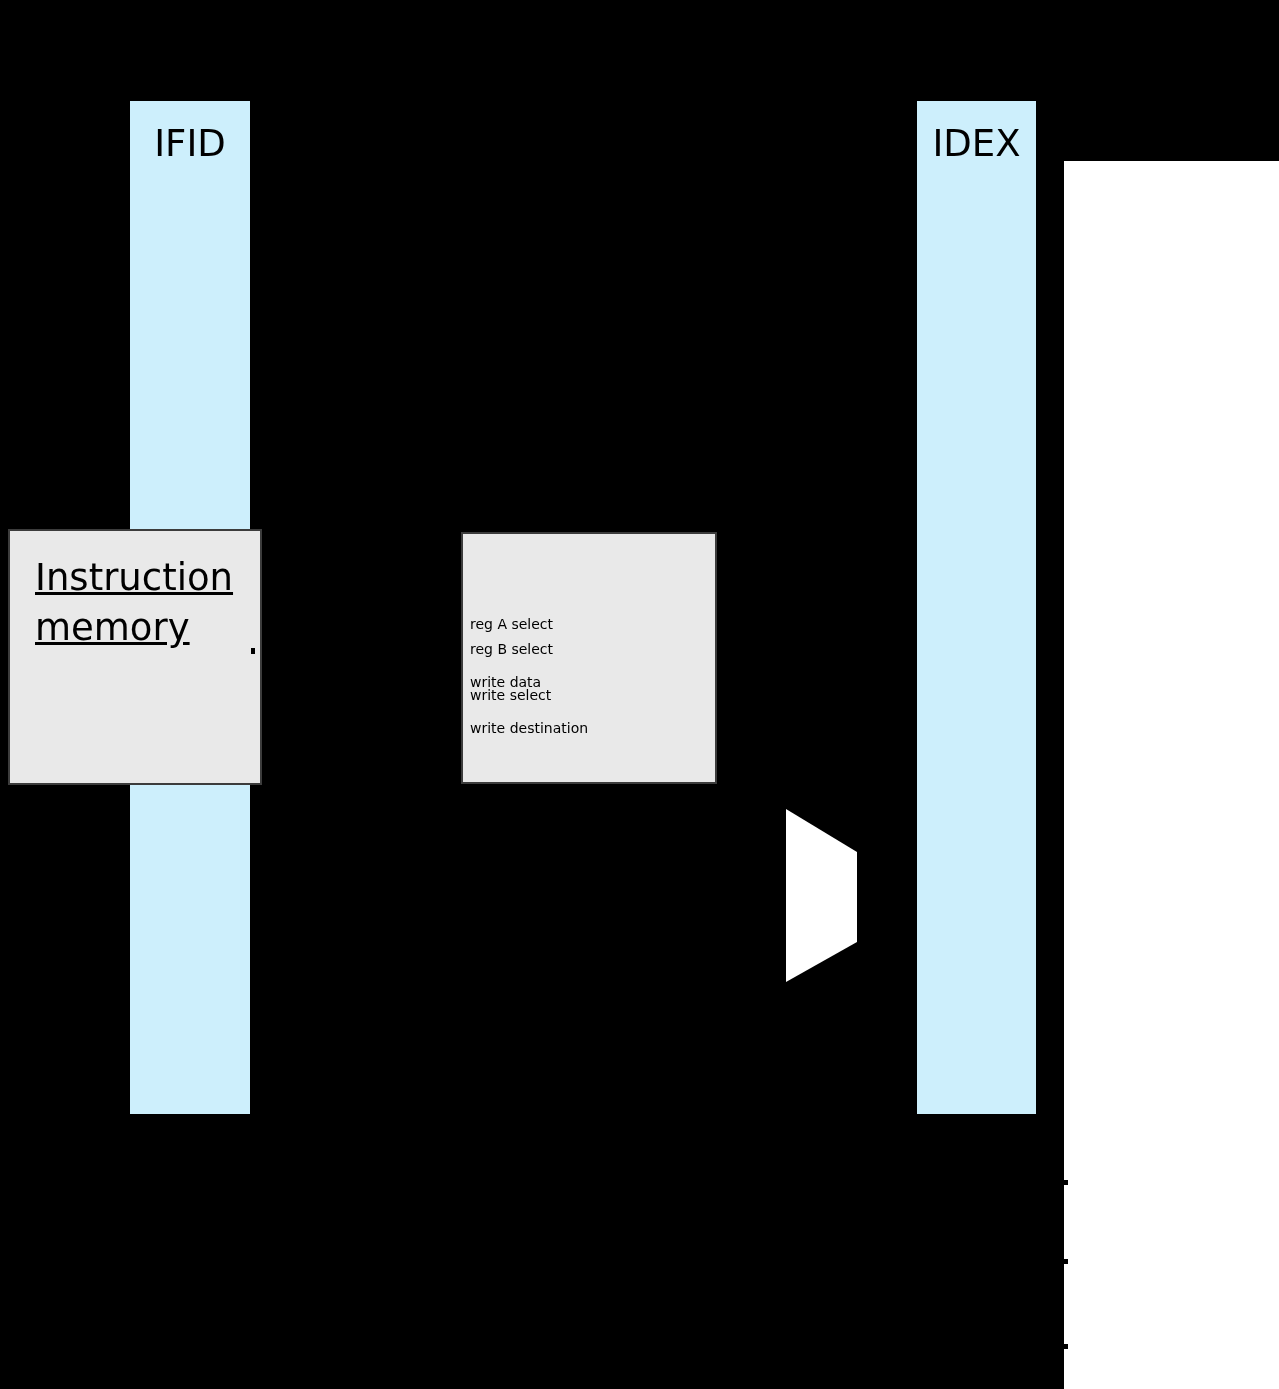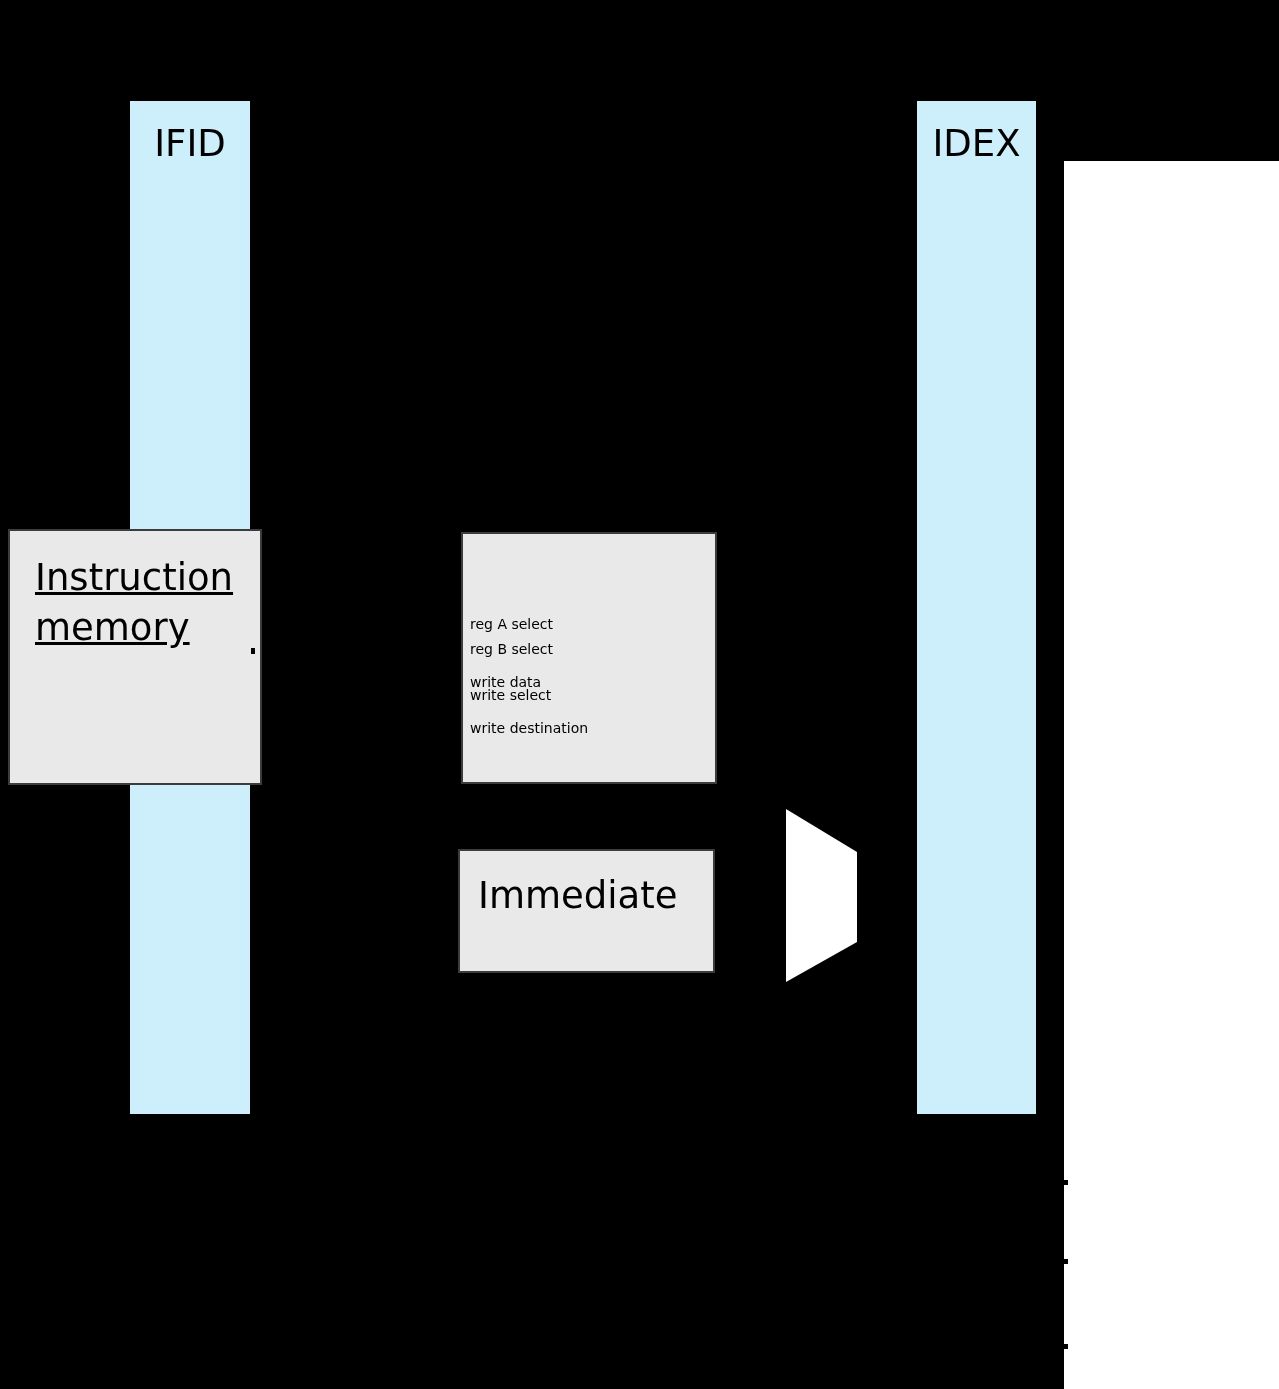--- a/index.html
+++ b/index.html
@@ -96,23 +96,20 @@
 
 
   <div class="block block-registers">
     <span class="port-label port-a">reg A select</span>
     <span class="port-label port-b">reg B select</span>
     <span class="port-label port-wdata">write data</span>
     <span class="port-label port-wen">write select</span>
     <span class="port-label port-wdest">write destination</span>
   </div>
 
-  <div class="block block-immediate">
-    <span class="block-label">Immediate</span>
-  </div>
 
   <svg class="mux" viewBox="0 0 71 173" width="71" height="173" aria-hidden="true">
     <polygon points="0,0 71,43 71,133 0,173" fill="#ffffff"></polygon>
   </svg>
 
   <div class="stub stub-ifid"></div>
   <div class="stub stub-imem"></div>
   <div class="stub stub-w1"></div>
   <div class="stub stub-w2"></div>
   <div class="stub stub-w3"></div>

